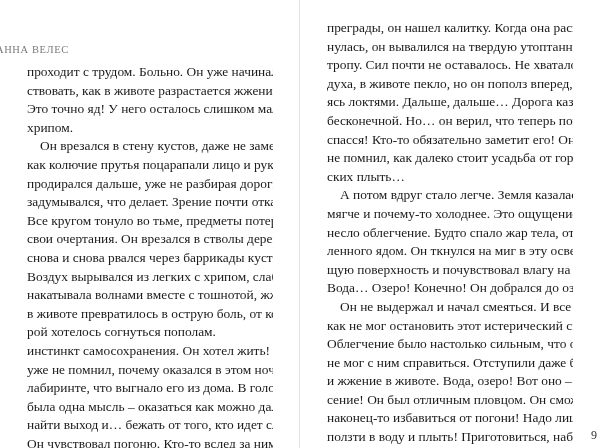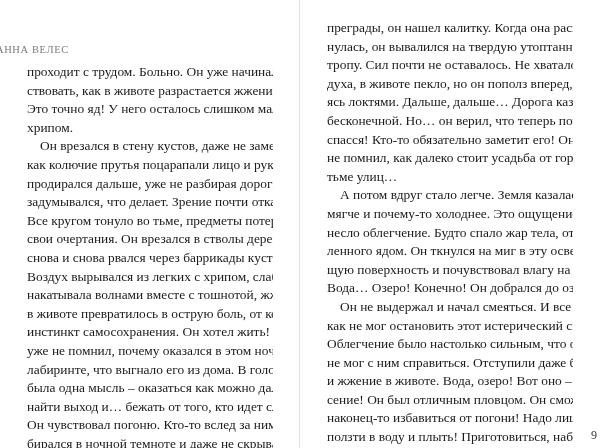--- a/index.html
+++ b/index.html
@@ -91,20 +91,21 @@
         <div class="line indent">Он врезался в стену кустов, даже не заметив,</div>
         <div class="line">как колючие прутья поцарапали лицо и руки. Он</div>
         <div class="line">продирался дальше, уже не разбирая дороги, не</div>
         <div class="line">задумывался, что делает. Зрение почти отказало.</div>
         <div class="line">Все кругом тонуло во тьме, предметы потеряли</div>
         <div class="line">свои очертания. Он врезался в стволы деревьев,</div>
         <div class="line">снова и снова рвался через баррикады кустов.</div>
         <div class="line">Воздух вырывался из легких с хрипом, слабость</div>
         <div class="line">накатывала волнами вместе с тошнотой, жжение</div>
         <div class="line">в животе превратилось в острую боль, от кото-</div>
+        <div class="line last">рой хотелось согнуться пополам.</div>
         <div class="line">инстинкт самосохранения. Он хотел жить! Он</div>
         <div class="line">уже не помнил, почему оказался в этом ночном</div>
         <div class="line">лабиринте, что выгнало его из дома. В голове</div>
         <div class="line">была одна мысль – оказаться как можно дальше,</div>
         <div class="line">найти выход и… бежать от того, кто идет следом.</div>
         <div class="line">Он чувствовал погоню. Кто-то вслед за ним про-</div>
         <div class="line">бирался в ночной темноте и даже не скрывался.</div>
         <div class="line">Шорох листьев, хруст веток под чужими ногами</div>
       </div>
     <div class="folio">8</div>
@@ -115,21 +116,21 @@
   <div class="page right">
     <div class="text-block" id="right-text">
         <div class="line">преграды, он нашел калитку. Когда она распах-</div>
         <div class="line">нулась, он вывалился на твердую утоптанную</div>
         <div class="line">тропу. Сил почти не оставалось. Не хватало воз-</div>
         <div class="line">духа, в животе пекло, но он пополз вперед, упира-</div>
         <div class="line">ясь локтями. Дальше, дальше… Дорога казалась</div>
         <div class="line">бесконечной. Но… он верил, что теперь почти</div>
         <div class="line">спасся! Кто-то обязательно заметит его! Он уже</div>
         <div class="line">не помнил, как далеко стоит усадьба от город-</div>
-        <div class="line last">тьме улиц…</div>
+        <div class="line last">ских плыть…</div>
         <div class="line indent">А потом вдруг стало легче. Земля казалась</div>
         <div class="line">мягче и почему-то холоднее. Это ощущение при-</div>
         <div class="line">несло облегчение. Будто спало жар тела, отрав-</div>
         <div class="line">ленного ядом. Он ткнулся на миг в эту освежаю-</div>
         <div class="line">щую поверхность и почувствовал влагу на лице.</div>
         <div class="line last">Вода… Озеро! Конечно! Он добрался до озера!</div>
         <div class="line indent">Он не выдержал и начал смеяться. И все ни-</div>
         <div class="line">как не мог остановить этот истерический смех.</div>
         <div class="line">Облегчение было настолько сильным, что он</div>
         <div class="line">не мог с ним справиться. Отступили даже боль</div>

